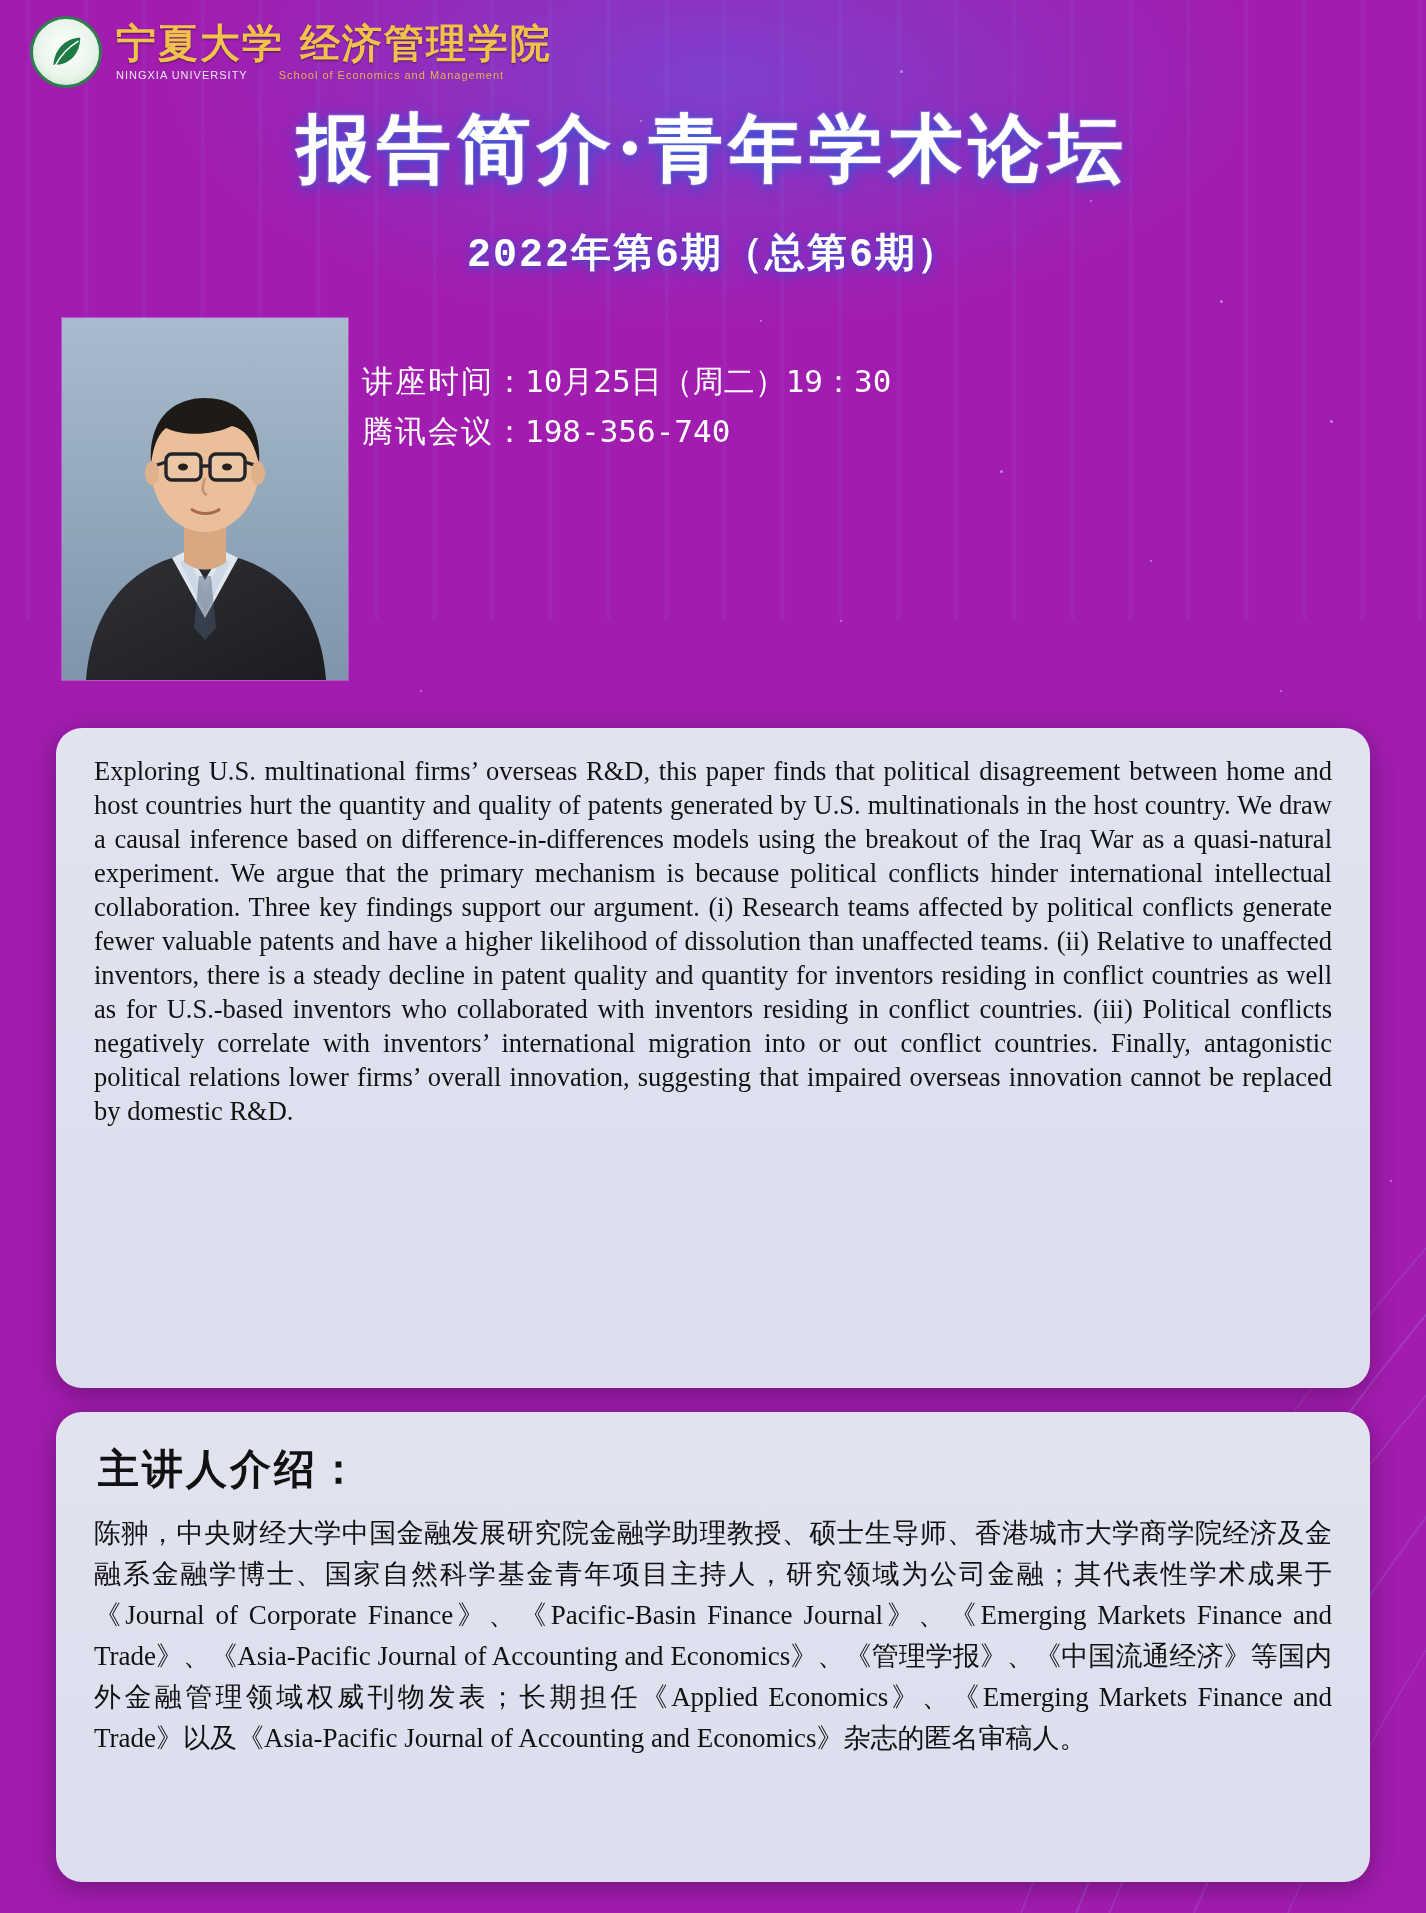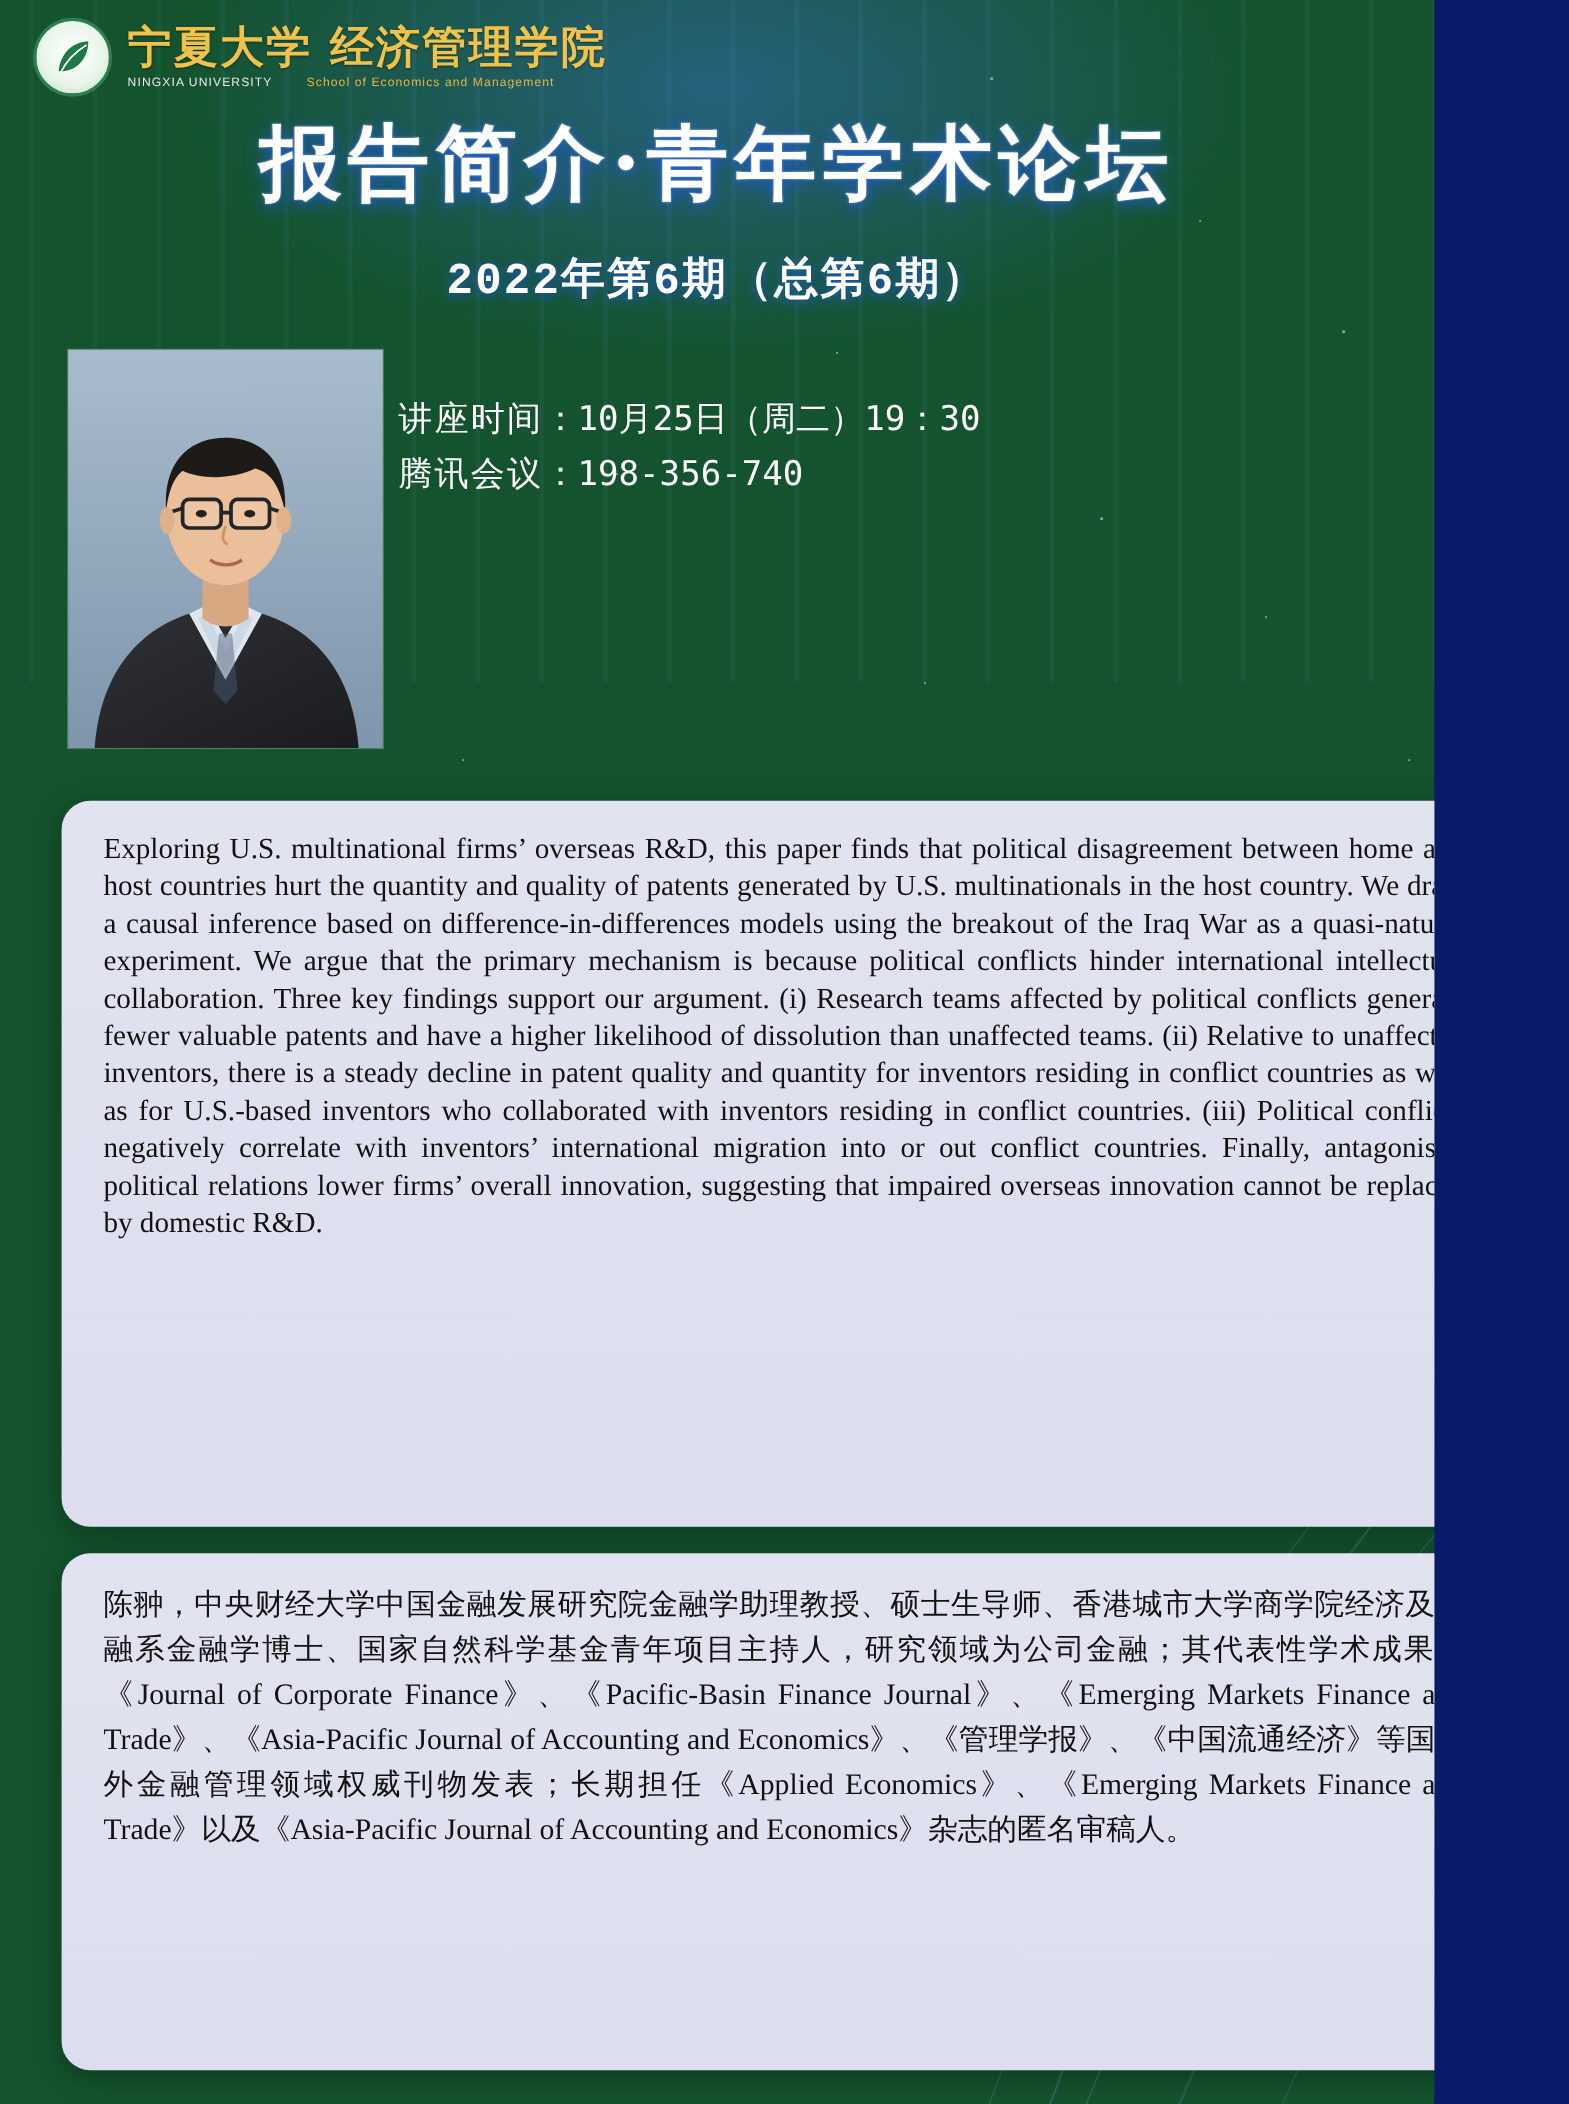--- a/index.html
+++ b/index.html
@@ -8,27 +8,27 @@
   }
   body {
     width: 1426px;
     height: 1913px;
     font-family: "Liberation Sans", sans-serif;
     background: #0a1a6b;
     overflow: hidden;
   }
   .poster {
     position: relative;
-    width: 1304px;
+    width: 1426px;
     height: 1913px;
     background:
       radial-gradient(ellipse 900px 500px at 50% 6%, rgba(40,80,200,0.55) 0%, rgba(10,26,107,0) 70%),
       radial-gradient(ellipse 700px 900px at 92% 85%, rgba(30,70,190,0.50) 0%, rgba(8,20,90,0) 70%),
       linear-gradient(165deg, #0e2a8a 0%, #0b1f72 28%, #0a1a60 55%, #071murky 55%, #061245 100%);
-    background-color: #14532d;
+    background-color: #a21caf;
     overflow: hidden;
   }
   
   .streaks {
     position: absolute;
     left: 0; top: 0;
     width: 100%;
     height: 620px;
     background:
       repeating-linear-gradient(90deg,
@@ -342,16 +342,17 @@
         <span class="lbl">腾讯会议</span><span>：198-356-740</span>
       </div>
     </div>
   </div>
 
   <div class="card" id="card-abstract">
     <div class="abstract-body">Exploring U.S. multinational firms’ overseas R&amp;D, this paper finds that political disagreement between home and host countries hurt the quantity and quality of patents generated by U.S. multinationals in the host country. We draw a causal inference based on difference-in-differences models using the breakout of the Iraq War as a quasi-natural experiment. We argue that the primary mechanism is because political conflicts hinder international intellectual collaboration. Three key findings support our argument. (i) Research teams affected by political conflicts generate fewer valuable patents and have a higher likelihood of dissolution than unaffected teams. (ii) Relative to unaffected inventors, there is a steady decline in patent quality and quantity for inventors residing in conflict countries as well as for U.S.-based inventors who collaborated with inventors residing in conflict countries. (iii) Political conflicts negatively correlate with inventors’ international migration into or out conflict countries. Finally, antagonistic political relations lower firms’ overall innovation, suggesting that impaired overseas innovation cannot be replaced by domestic R&amp;D.</div>
   </div>
 
   <div class="card" id="card-speaker">
+    <div class="card-heading">主讲人介绍：</div>
     <div class="speaker-body">陈翀，中央财经大学中国金融发展研究院金融学助理教授、硕士生导师、香港城市大学商学院经济及金融系金融学博士、国家自然科学基金青年项目主持人，研究领域为公司金融；其代表性学术成果于《Journal of Corporate Finance》、《Pacific-Basin Finance Journal》、《Emerging Markets Finance and Trade》、《Asia-Pacific Journal of Accounting and Economics》、《管理学报》、《中国流通经济》等国内外金融管理领域权威刊物发表；长期担任《Applied Economics》、《Emerging Markets Finance and Trade》以及《Asia-Pacific Journal of Accounting and Economics》杂志的匿名审稿人。</div>
   </div>
 
 </div>
 
 </body></html>

